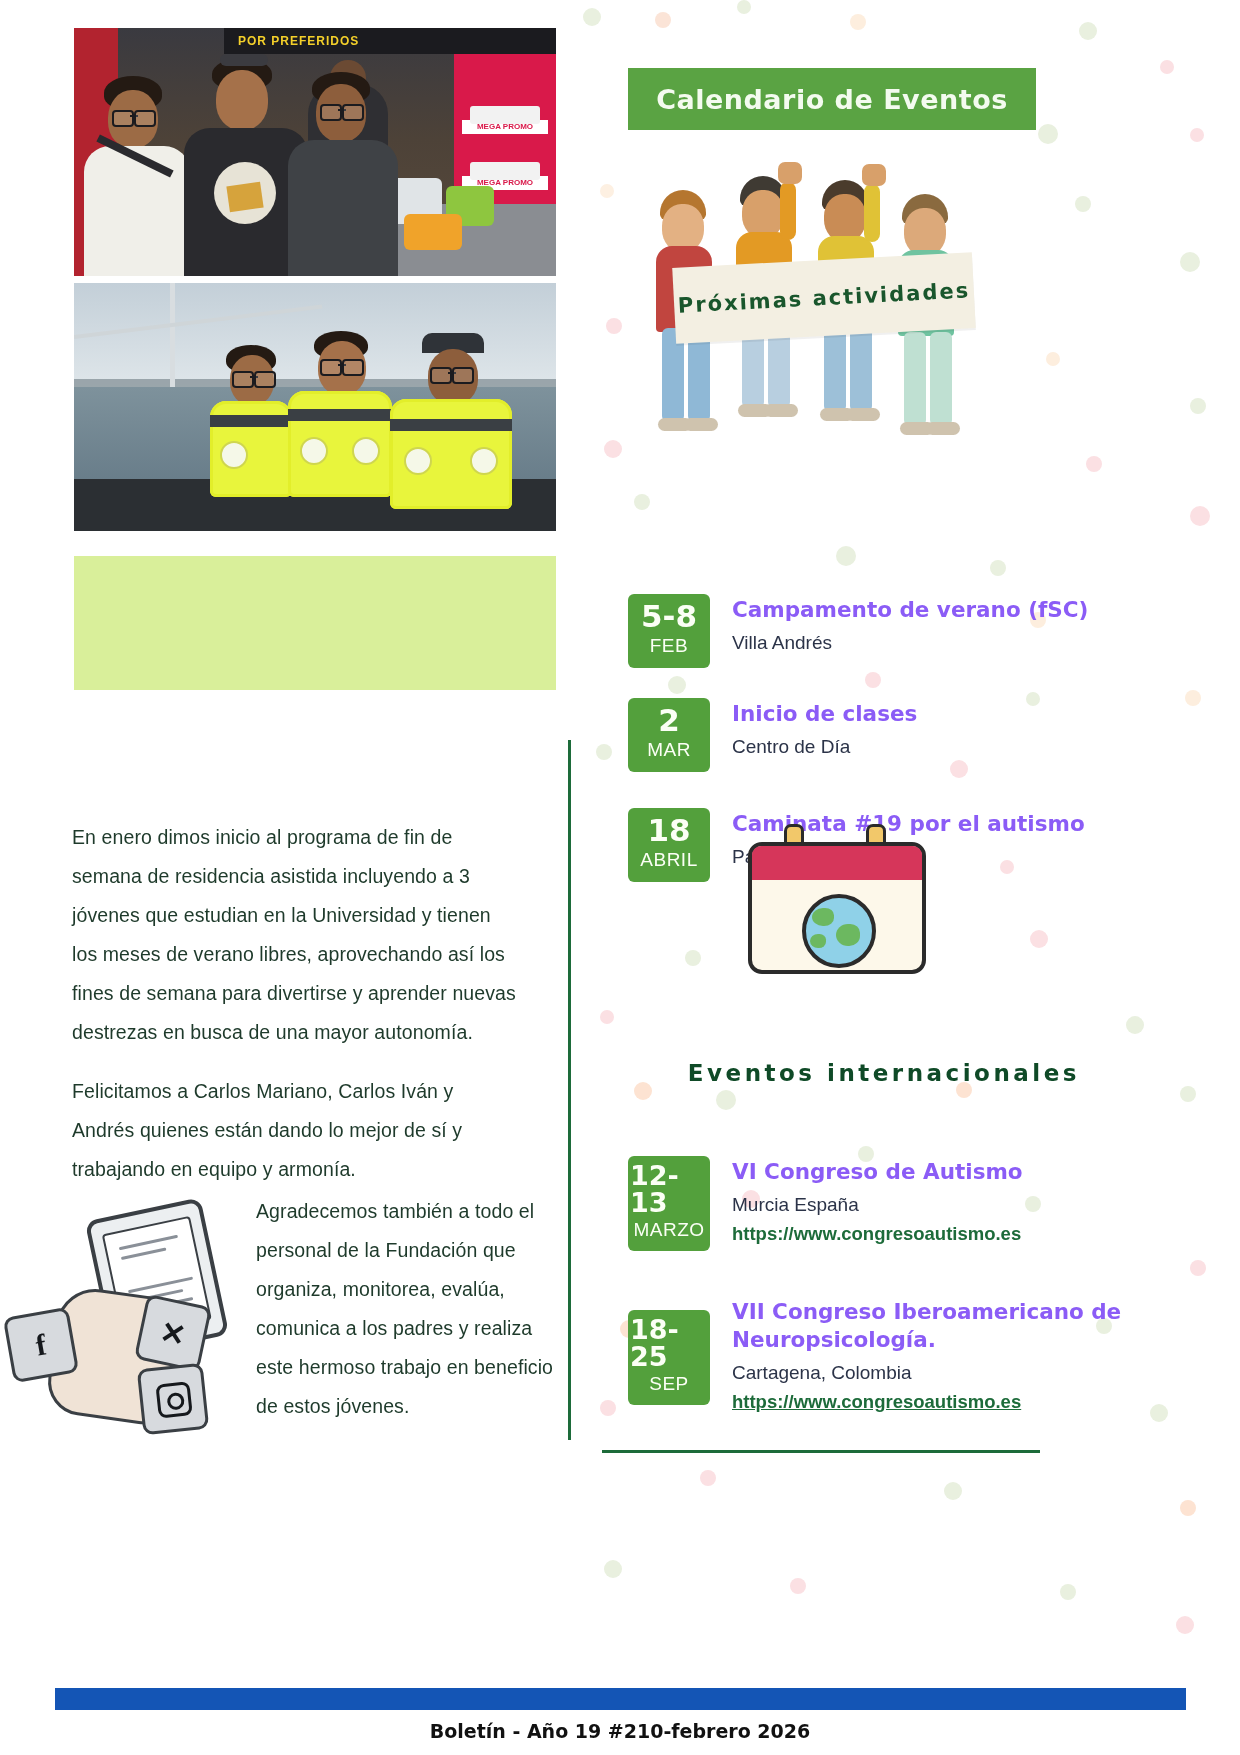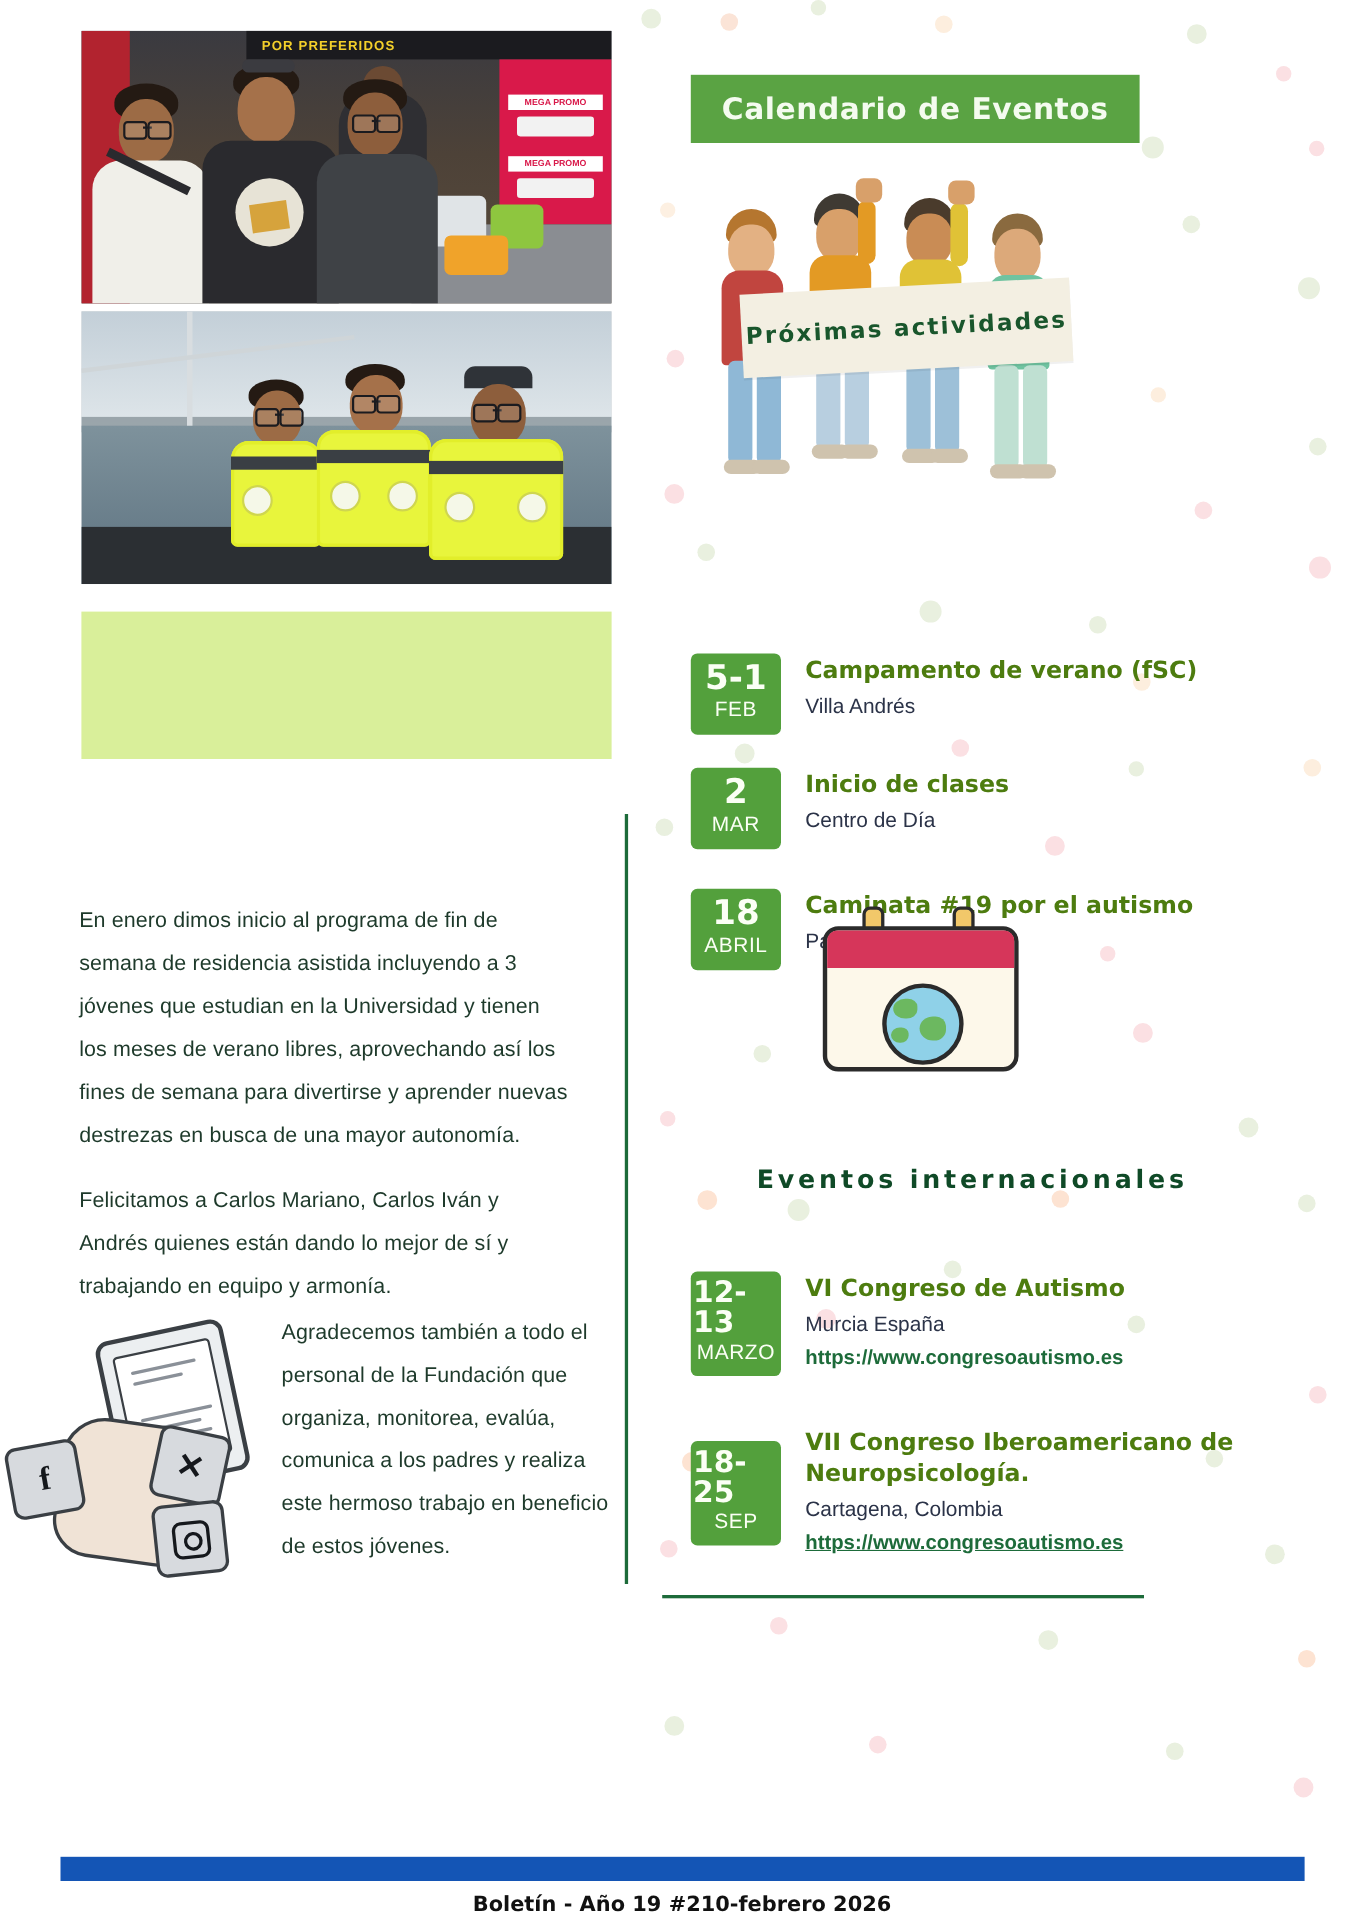--- a/index.html
+++ b/index.html
@@ -19,21 +19,21 @@
 
   .photo{position:absolute;overflow:hidden;background:#cfd4d8;}
   .photo-1{left:74px;top:28px;width:482px;height:248px;}
   .photo-2{left:74px;top:283px;width:482px;height:248px;}
 
   
   .p1-bg{position:absolute;inset:0;background:linear-gradient(180deg,#3a3a40 0%,#4d4238 45%,#5a4b3c 100%);}
   .p1-sign{position:absolute;left:150px;top:0;width:332px;height:26px;background:#1b1b1f;}
   .p1-sign span{display:block;color:#f4d02a;font-size:12px;font-weight:bold;letter-spacing:1px;padding:6px 0 0 14px;}
   .p1-shelf{position:absolute;left:380px;top:26px;width:102px;height:150px;background:#d9194a;}
-  .p1-shelf .lbl{position:absolute;left:8px;width:86px;height:14px;background:#fff;color:#d9194a;font-size:8px;font-weight:bold;text-align:center;line-height:14px;}
+  .p1-shelf .lbl{position:absolute;left:8px;width:86px;height:14px;background:#fff;color:#d9194a;font-size:8px;font-weight:bold;text-align:center;line-height:14px;margin-top:34px;}
   .p1-shelf .l1{top:32px;} .p1-shelf .l2{top:88px;}
   .p1-shelf .pk{position:absolute;left:16px;width:70px;height:18px;background:#f2f2f2;border-radius:3px;}
   .p1-shelf .k1{top:52px;} .p1-shelf .k2{top:108px;}
   .p1-left{position:absolute;left:0;top:0;width:44px;height:248px;background:#b2232f;}
   .p1-counter{position:absolute;left:300px;top:176px;width:182px;height:72px;background:#8a8d92;}
   .p1-bagsA{position:absolute;left:316px;top:150px;width:52px;height:46px;background:#e0e4e7;border-radius:6px;}
   .p1-bagsB{position:absolute;left:372px;top:158px;width:48px;height:40px;background:#8ec63f;border-radius:6px;}
   .p1-bagsC{position:absolute;left:330px;top:186px;width:58px;height:36px;background:#f0a32a;border-radius:6px;}
   .p1-cashier{position:absolute;left:234px;top:56px;width:80px;height:130px;background:#2f2f33;border-radius:30px 30px 0 0;}
   .p1-cashier i{position:absolute;left:22px;top:-24px;width:36px;height:36px;border-radius:50%;background:#6b4a33;display:block;}
@@ -108,21 +108,21 @@
   .banner span{position:absolute;inset:0;display:flex;align-items:center;justify-content:center;
     color:#19562c;font-size:21px;font-weight:bold;letter-spacing:2px;font-family:"DejaVu Sans", sans-serif;}
 
   
   .ev{position:absolute;display:flex;gap:22px;align-items:flex-start;}
   .chipdate{width:82px;min-height:74px;background:#53a03c;border-radius:6px;
     display:flex;flex-direction:column;align-items:center;justify-content:center;padding:6px 2px;box-sizing:border-box;}
   .chipdate .d{color:#fbfff5;font-size:31px;font-weight:bold;line-height:1;font-family:"DejaVu Sans", sans-serif;}
   .chipdate .m{color:#fbfff5;font-size:19px;line-height:1.5;letter-spacing:.5px;}
   .ev-body{padding-top:2px;}
-  .ev-t{color:#4d7c0f;font-size:21.5px;font-weight:bold;font-family:"DejaVu Sans", sans-serif;line-height:1.3;}
+  .ev-t{color:#8b5cf6;font-size:21.5px;font-weight:bold;font-family:"DejaVu Sans", sans-serif;line-height:1.3;}
   .ev-s{color:#2b3348;font-size:19px;margin-top:6px;line-height:1.35;}
   .ev-u{color:#1d6b3a;font-size:18.5px;font-weight:bold;margin-top:5px;}
   .ev-u.under{text-decoration:underline;}
 
   
   .vrule{position:absolute;left:-52px;top:740px;width:3px;height:700px;background:#1d6b3a;}
   .hrule{position:absolute;left:-18px;top:1450px;width:438px;height:3px;background:#1d6b3a;}
 
   
   .globecal{position:absolute;left:128px;top:832px;width:170px;height:136px;}
@@ -377,21 +377,21 @@
         <div class="sh" style="left:-2px;top:228px;"></div>
         <div class="sh" style="left:24px;top:228px;"></div>
       </div>
       <div class="banner">
         <span>Próximas actividades</span>
       </div>
     </div>
 
     <div class="ev" style="left:8px;top:594px;">
       <div class="chipdate">
-        <div class="d">5-1</div>
+        <div class="d">5-8</div>
         <div class="m">FEB</div>
       </div>
       <div class="ev-body">
         <div class="ev-t">Campamento de verano (fSC)</div>
         <div class="ev-s">Villa Andrés</div>
       </div>
     </div>
 
     <div class="ev" style="left:8px;top:698px;">
       <div class="chipdate">

